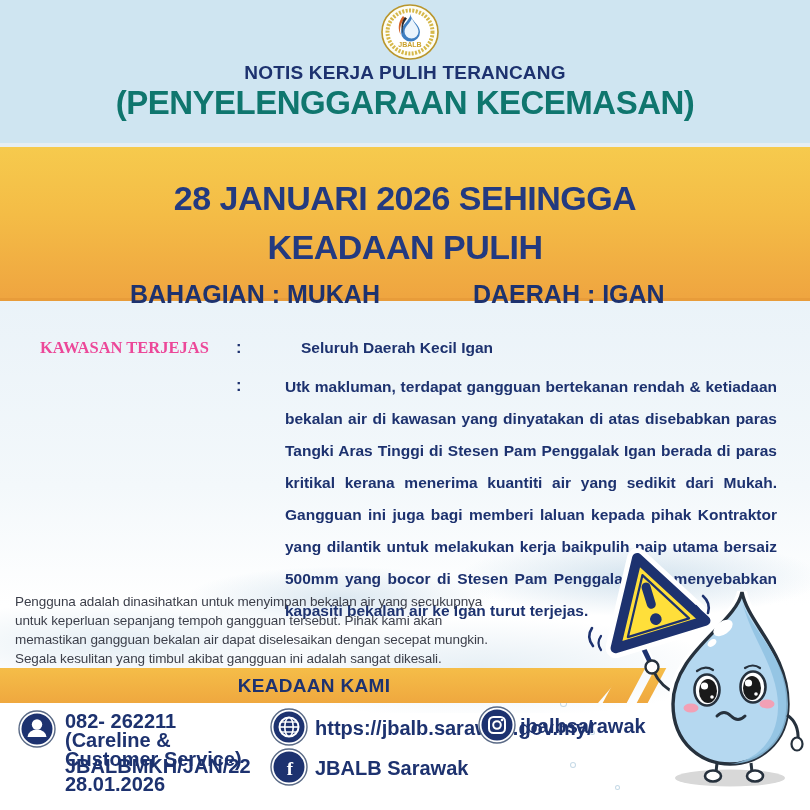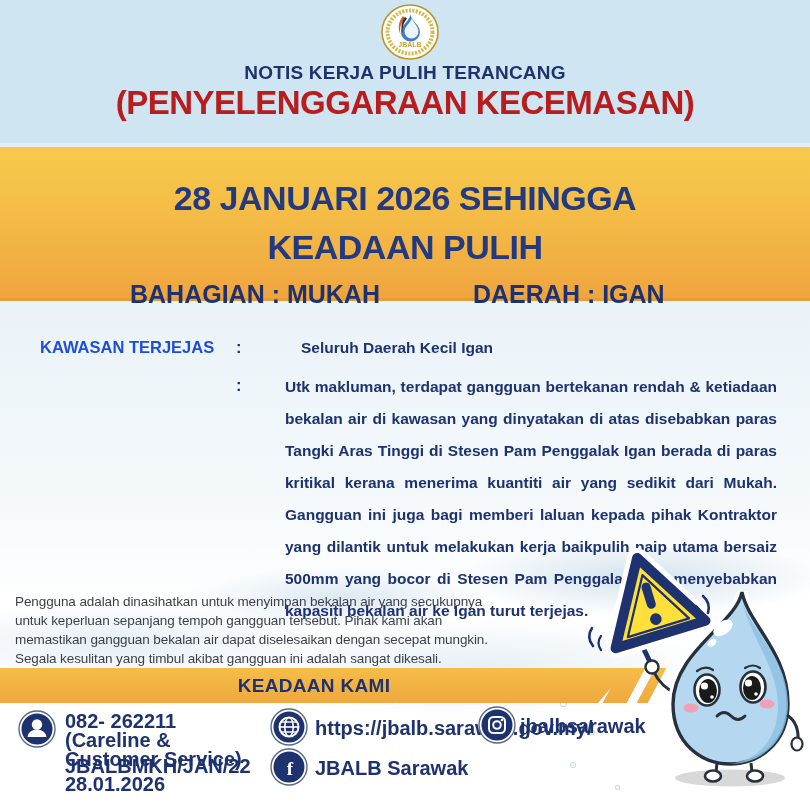--- a/index.html
+++ b/index.html
@@ -25,38 +25,38 @@
   }
   .bubble { position:absolute; border:1px solid rgba(150,185,210,.55); border-radius:50%; background:rgba(255,255,255,.35); }
 
   
   .emblem { position:absolute; left:381px; top:4px; width:58px; height:56px; }
 
   
   .hdr1 { position:absolute; left:0; top:62px; width:810px; text-align:center;
           color:#1d326f; font-size:19px; font-weight:bold; letter-spacing:.2px; }
   .hdr2 { position:absolute; left:0; top:84px; width:810px; text-align:center;
-          color:#b91c1c; font-size:33px; font-weight:bold; letter-spacing:-.5px; }
+          color:#0f766e; font-size:33px; font-weight:bold; letter-spacing:-.5px; }
 
   
   .banner {
     position:absolute; left:0; top:143px; width:810px; height:158px;
     background:linear-gradient(180deg,#f6ca4d 0%, #f4bc46 45%, #efa540 100%);
     border-top:4px solid #e6eef3; border-bottom:3px solid #e89c3a;
     display:flex; flex-direction:column; align-items:center; justify-content:center;
   }
   .banner .bl { color:#233a80; font-size:34px; font-weight:bold; line-height:49px; letter-spacing:-.5px; }
 
   
   .region { position:absolute; left:0; top:280px; width:810px; color:#1d326f; font-weight:bold; font-size:25px; }
   .region .bah { position:absolute; left:130px; top:0; }
   .region .dae { position:absolute; left:473px; top:0; }
 
   
-  .lbl  { position:absolute; left:40px;  color:#1d4ed8; font-weight:bold; font-size:16.5px; }
+  .lbl  { position:absolute; left:40px;  color:#ec4899; font-weight:bold; font-size:16.5px;font-family:Liberation Serif, serif; }
   .col  { position:absolute; left:236px; color:#1d326f; font-weight:bold; font-size:16.5px; }
   .val  { position:absolute; left:285px; color:#1d326f; font-weight:bold; font-size:15.5px; }
   .para { width:492px; text-align:justify; line-height:32px; }
 
   
   .disclaimer {
     position:absolute; left:15px; top:592px; width:478px;
     color:#3c3f4a; font-size:13.5px; line-height:19px; letter-spacing:-.1px;
   }
 

